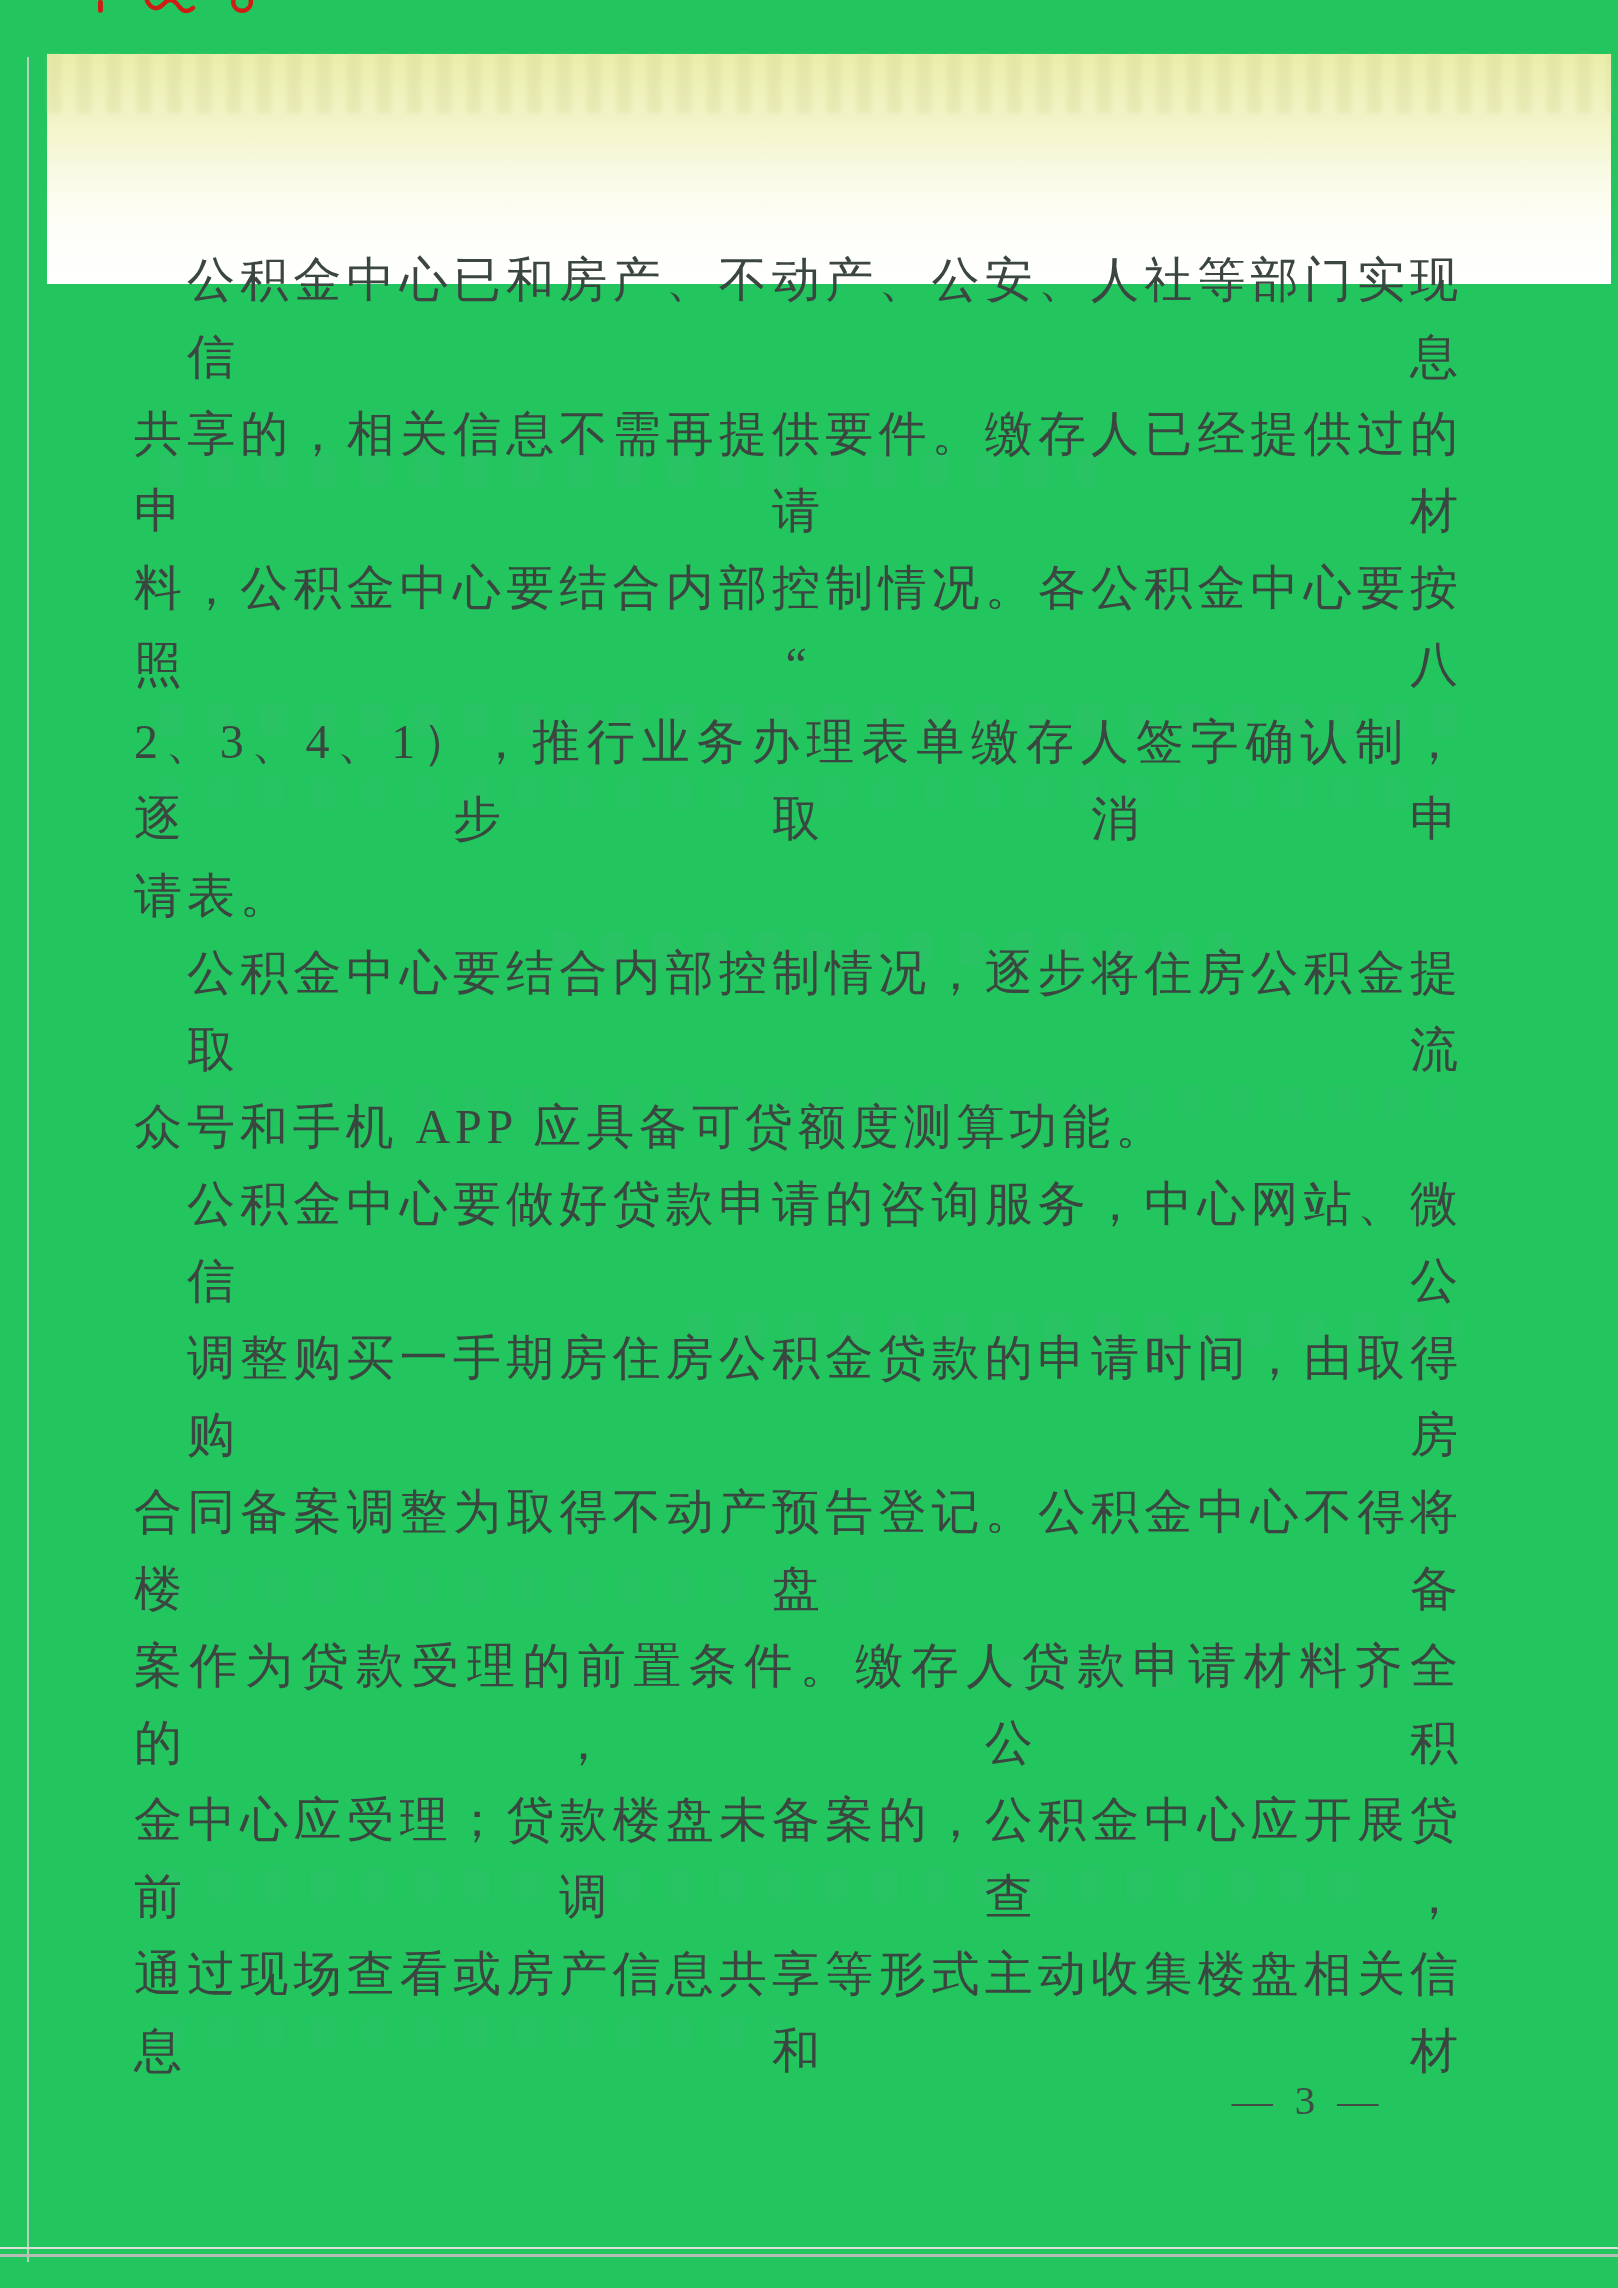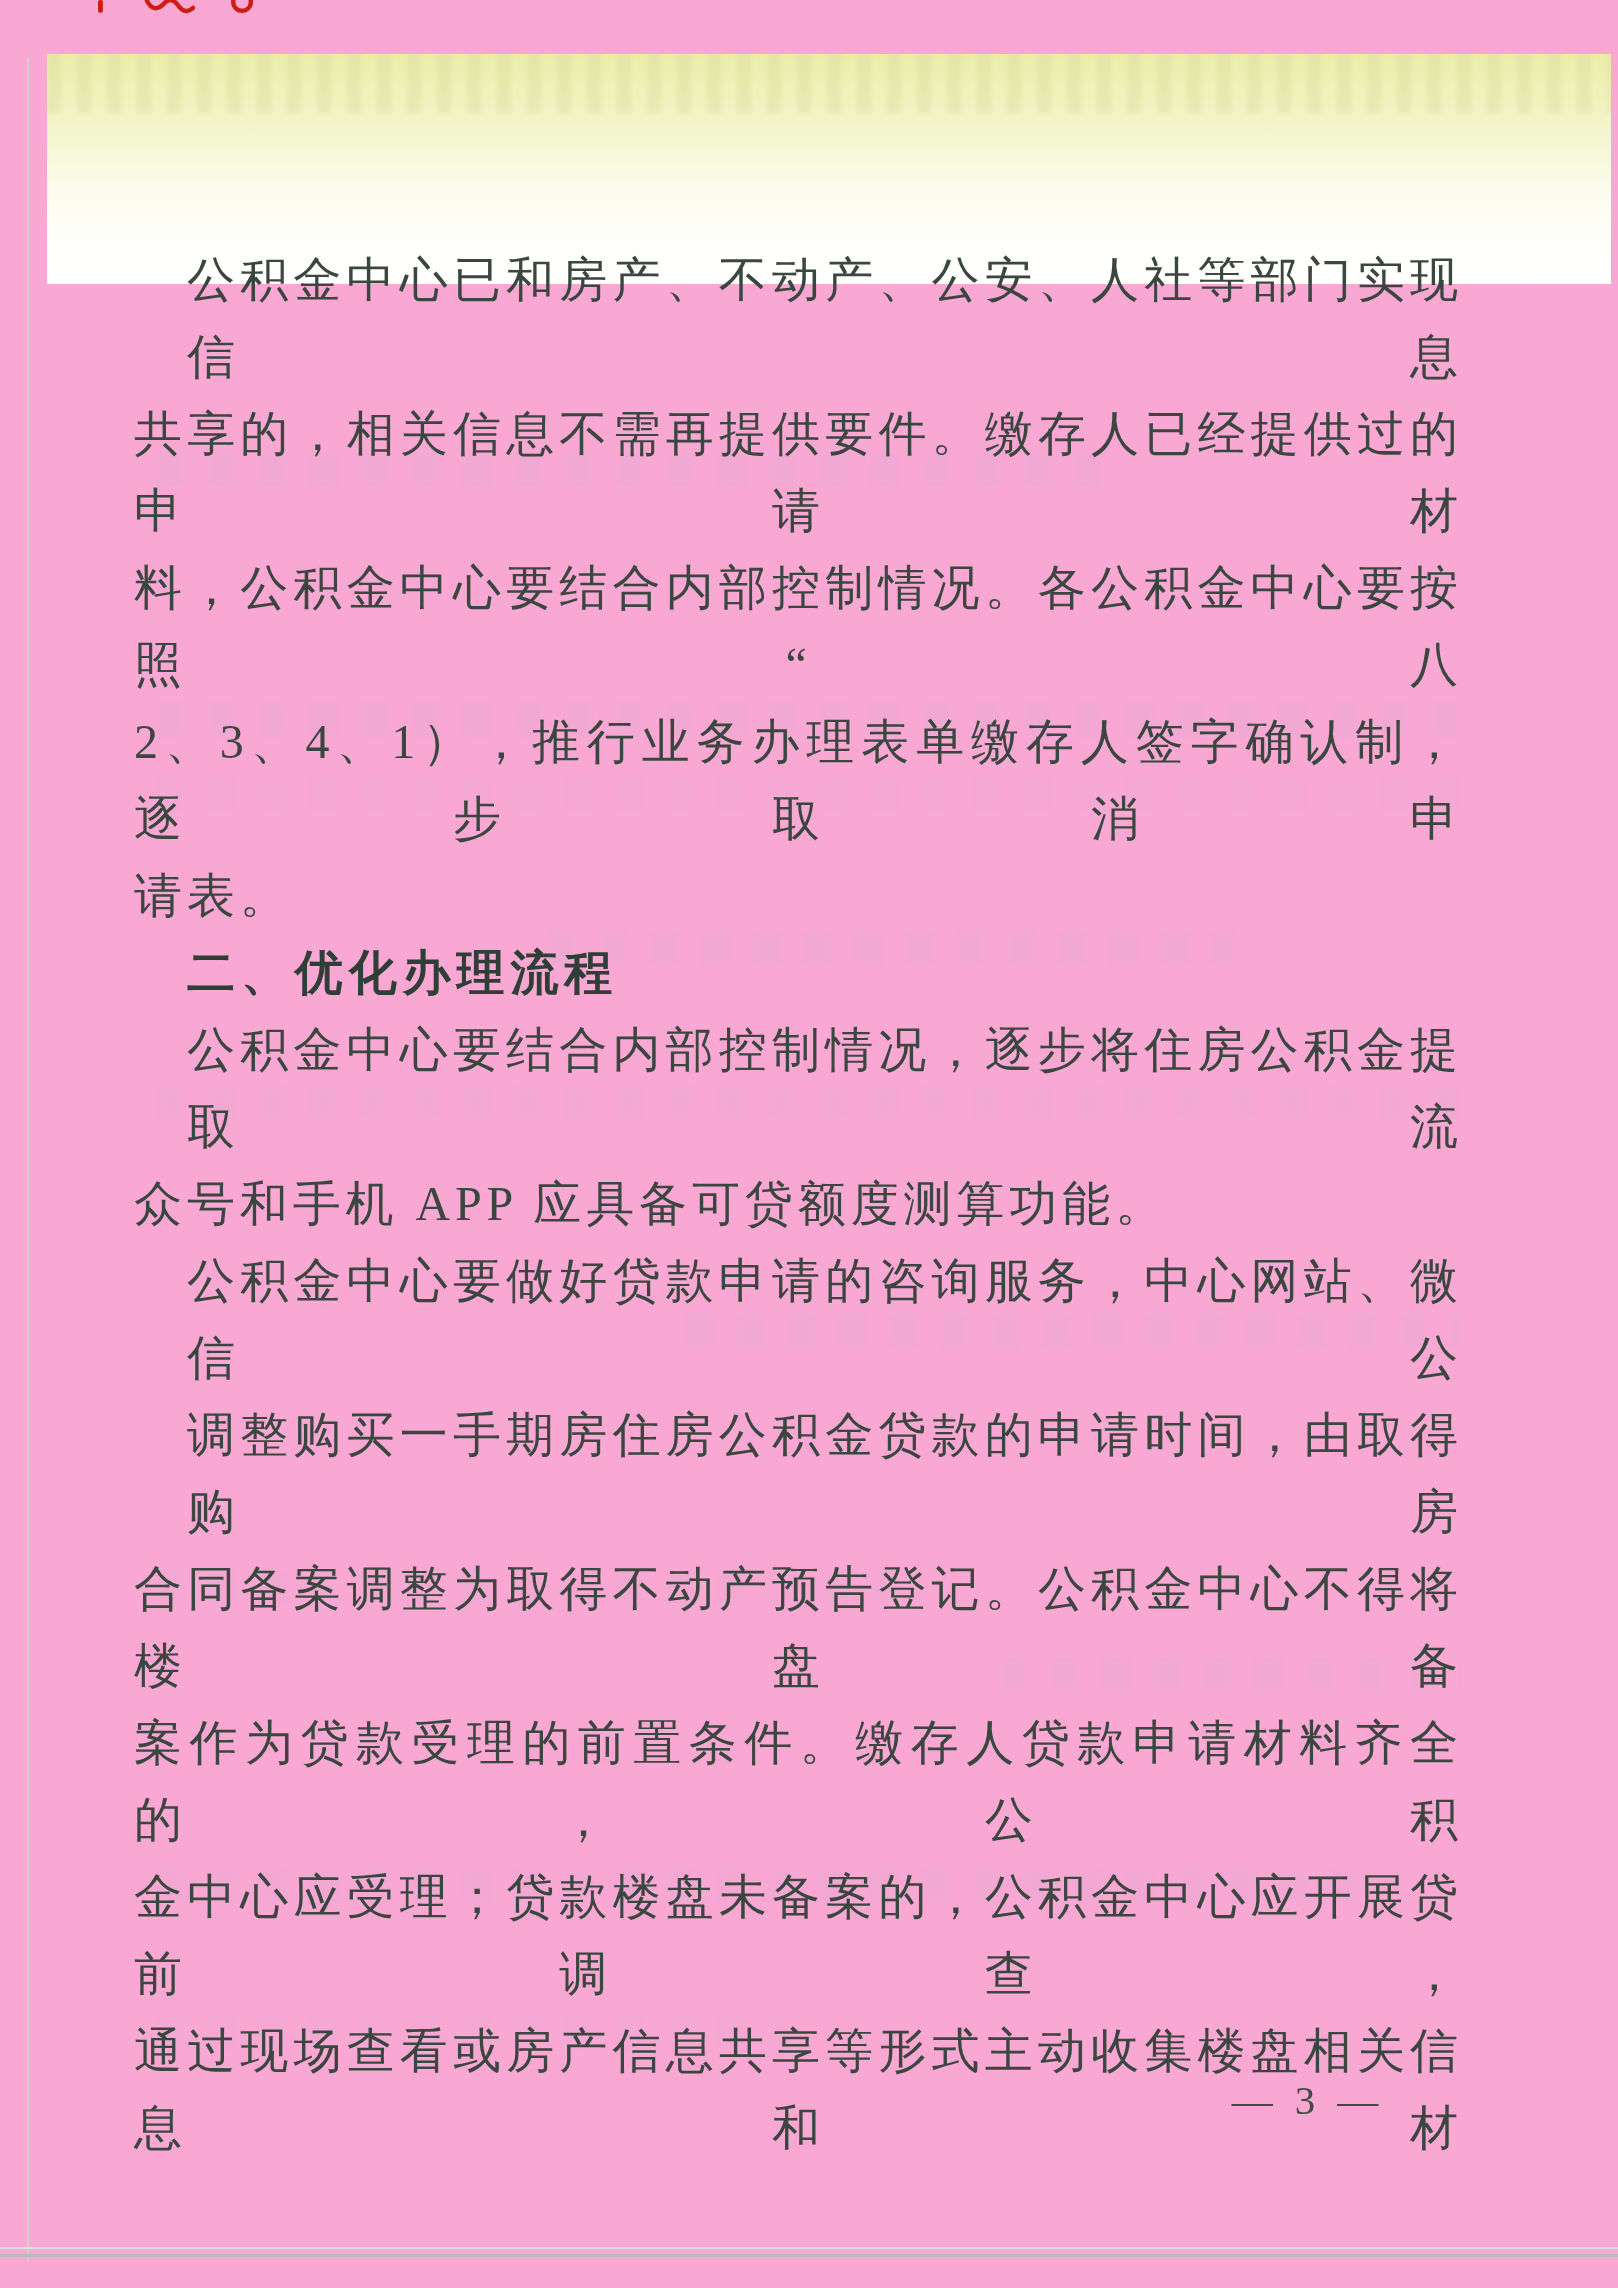--- a/index.html
+++ b/index.html
@@ -1,19 +1,19 @@
 <!DOCTYPE html>
 <html><head>
 <meta charset="utf-8">
 <style>
   html,body{margin:0;padding:0;background:#ffffff;}
   #canvas{
     position:relative;
     width:1618px;height:2289px;
-    background:#f9a8d4;
+    background:#22c55e;
     overflow:hidden;
     font-family:"Liberation Serif", serif;
   }
   
   .top-band{
     position:absolute;left:47px;top:54px;width:1564px;height:230px;
     background:linear-gradient(to bottom,
       #eaedaa 0%, #eef1b8 14%, #f3f5cd 34%, #fafbe8 55%, #fefef8 75%, #ffffff 100%);
   }
   .top-band-noise{
@@ -101,21 +101,20 @@
   <div class="ghost" style="left:1000px;top:1656px;width:461px"></div>
   <div class="ghost" style="left:157px;top:1868px;width:1215px;opacity:.1"></div>
   <div class="ghost" style="left:157px;top:2015px;width:627px;opacity:.08"></div>
 
   <div class="doc-body">
       <div class="line just ind">公积金中心已和房产、不动产、公安、人社等部门实现信息</div>
       <div class="line just">共享的，相关信息不需再提供要件。缴存人已经提供过的申请材</div>
       <div class="line just">料，公积金中心要结合内部控制情况。各公积金中心要按照“八</div>
       <div class="line just">2、3、4、1），推行业务办理表单缴存人签字确认制，逐步取消申</div>
       <div class="line">请表。</div>
-      <div class="line ind heading">二、优化办理流程</div>
       <div class="line just ind">公积金中心要结合内部控制情况，逐步将住房公积金提取流</div>
       <div class="line">众号和手机 APP 应具备可贷额度测算功能。</div>
       <div class="line just ind">公积金中心要做好贷款申请的咨询服务，中心网站、微信公</div>
       <div class="line just ind">调整购买一手期房住房公积金贷款的申请时间，由取得购房</div>
       <div class="line just">合同备案调整为取得不动产预告登记。公积金中心不得将楼盘备</div>
       <div class="line just">案作为贷款受理的前置条件。缴存人贷款申请材料齐全的，公积</div>
       <div class="line just">金中心应受理；贷款楼盘未备案的，公积金中心应开展贷前调查，</div>
       <div class="line just">通过现场查看或房产信息共享等形式主动收集楼盘相关信息和材</div>
     </div>
 

